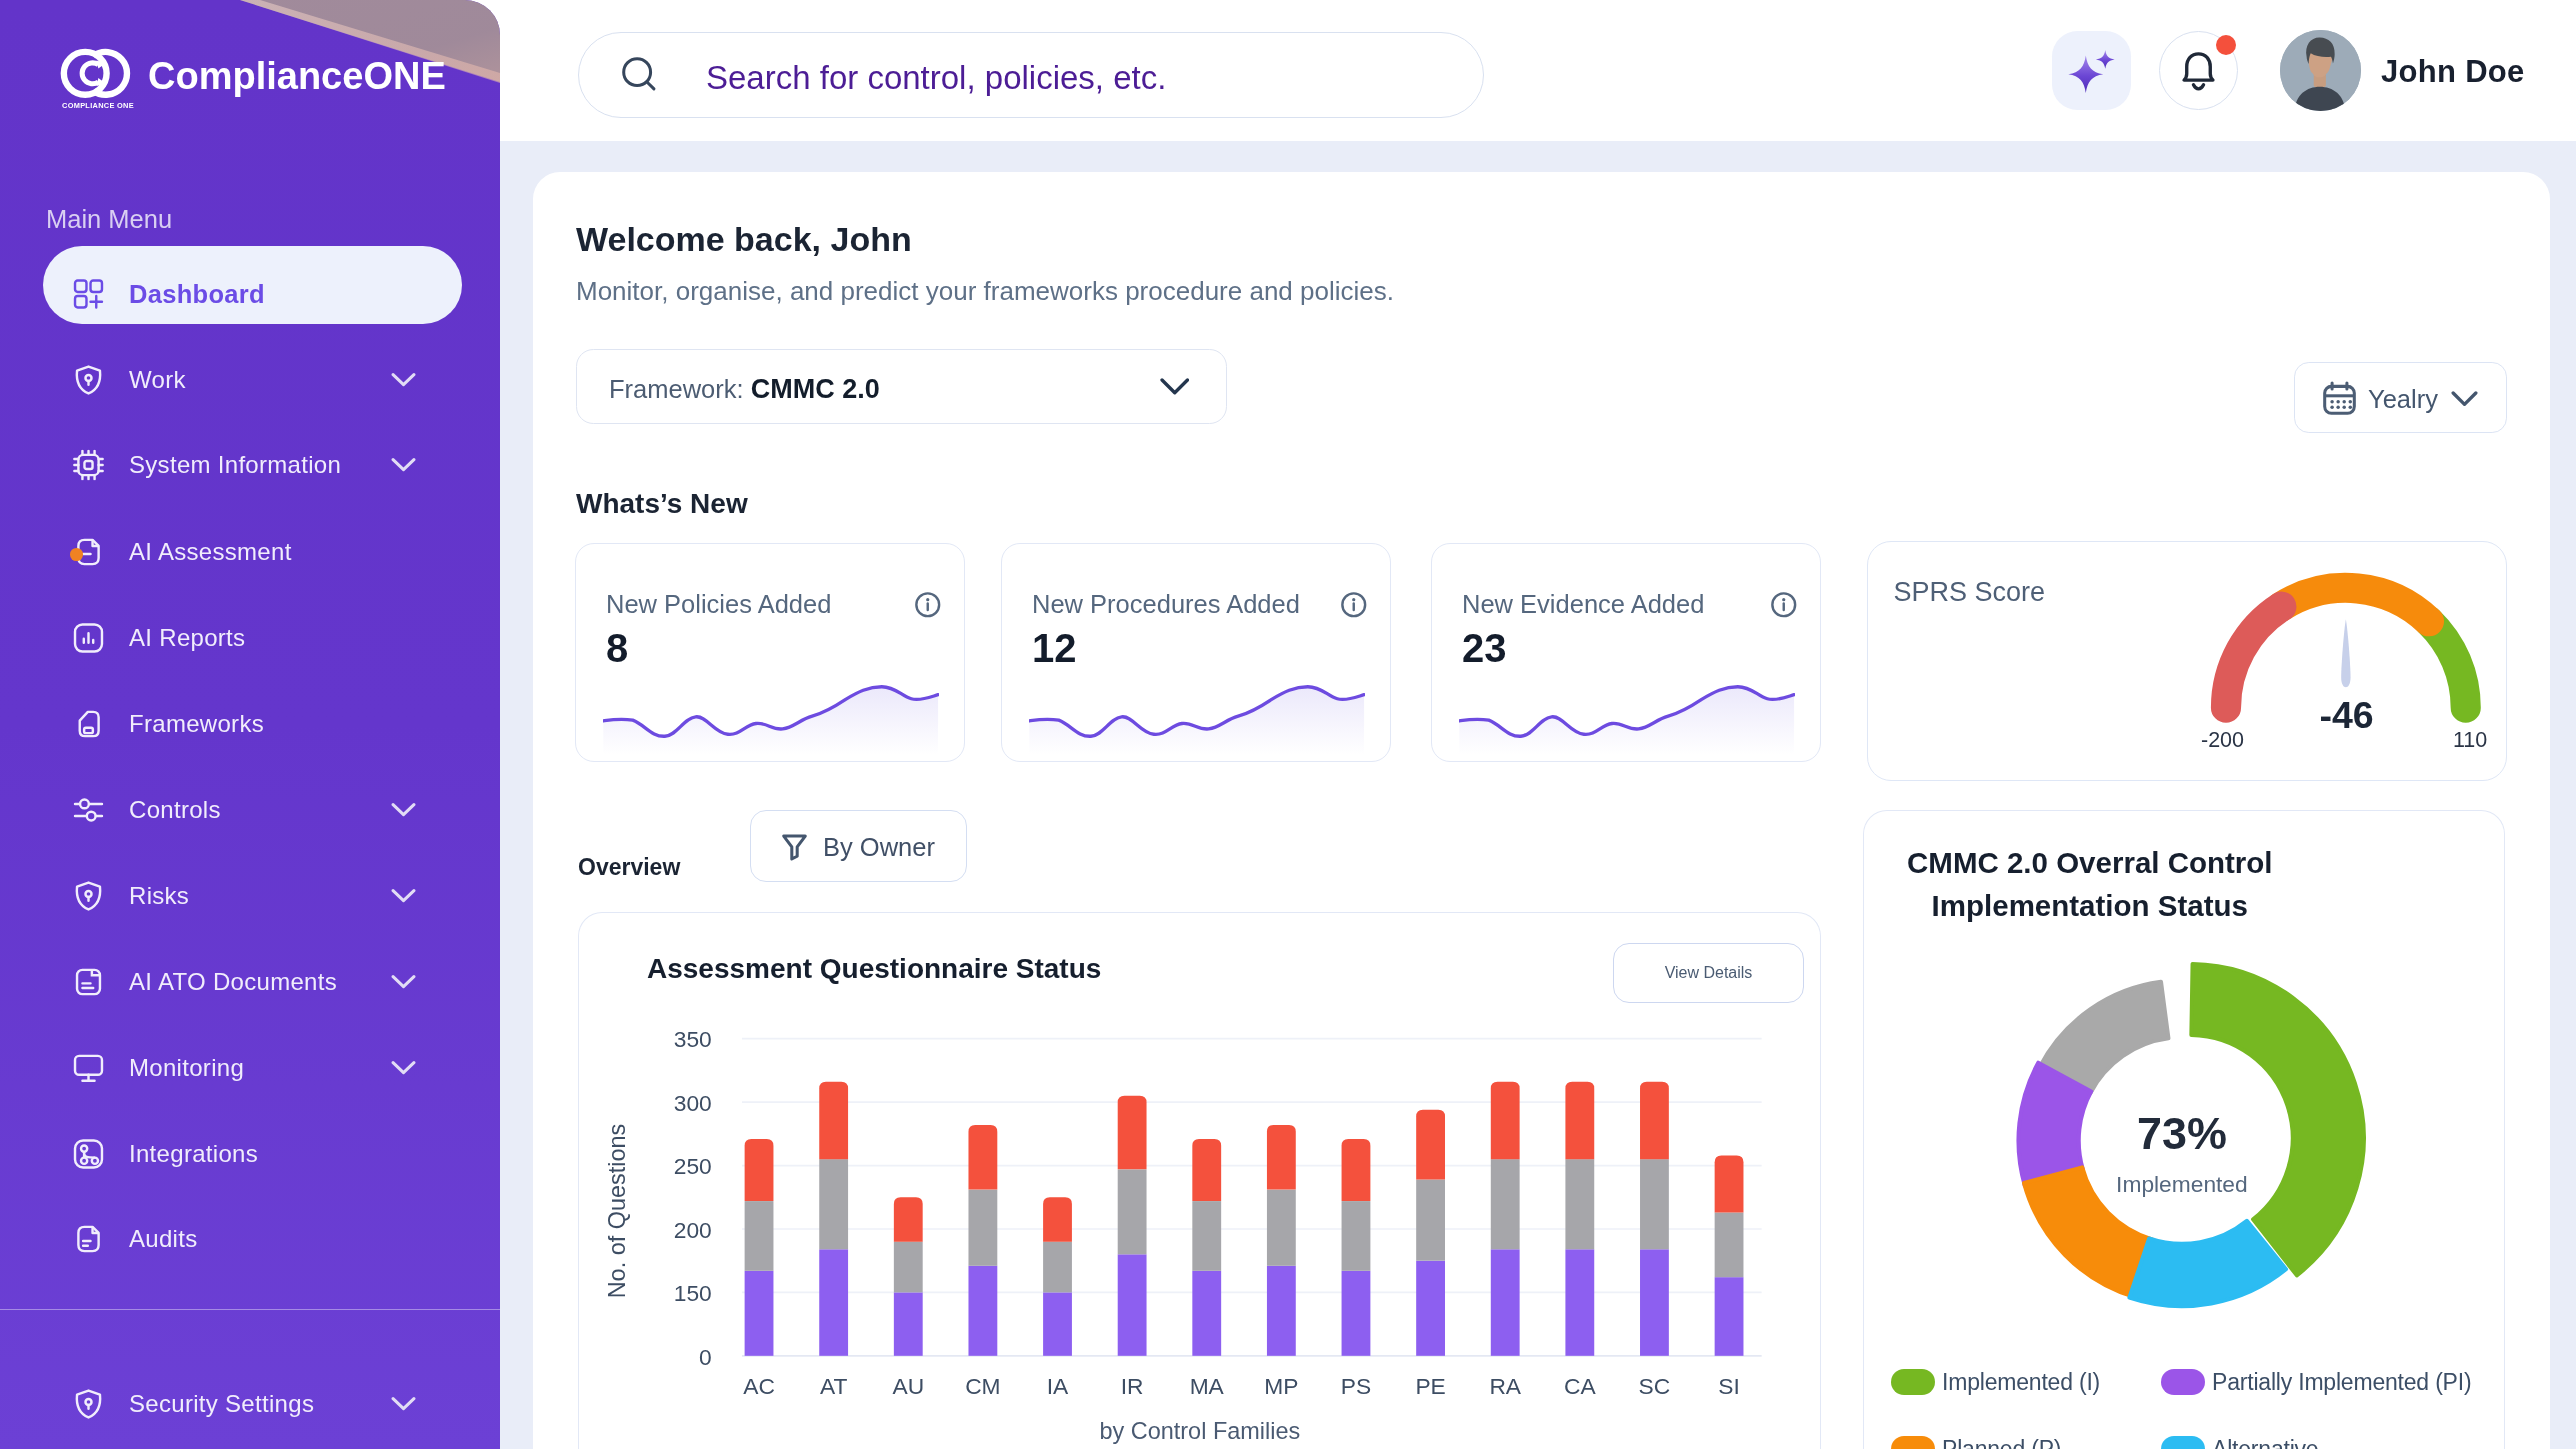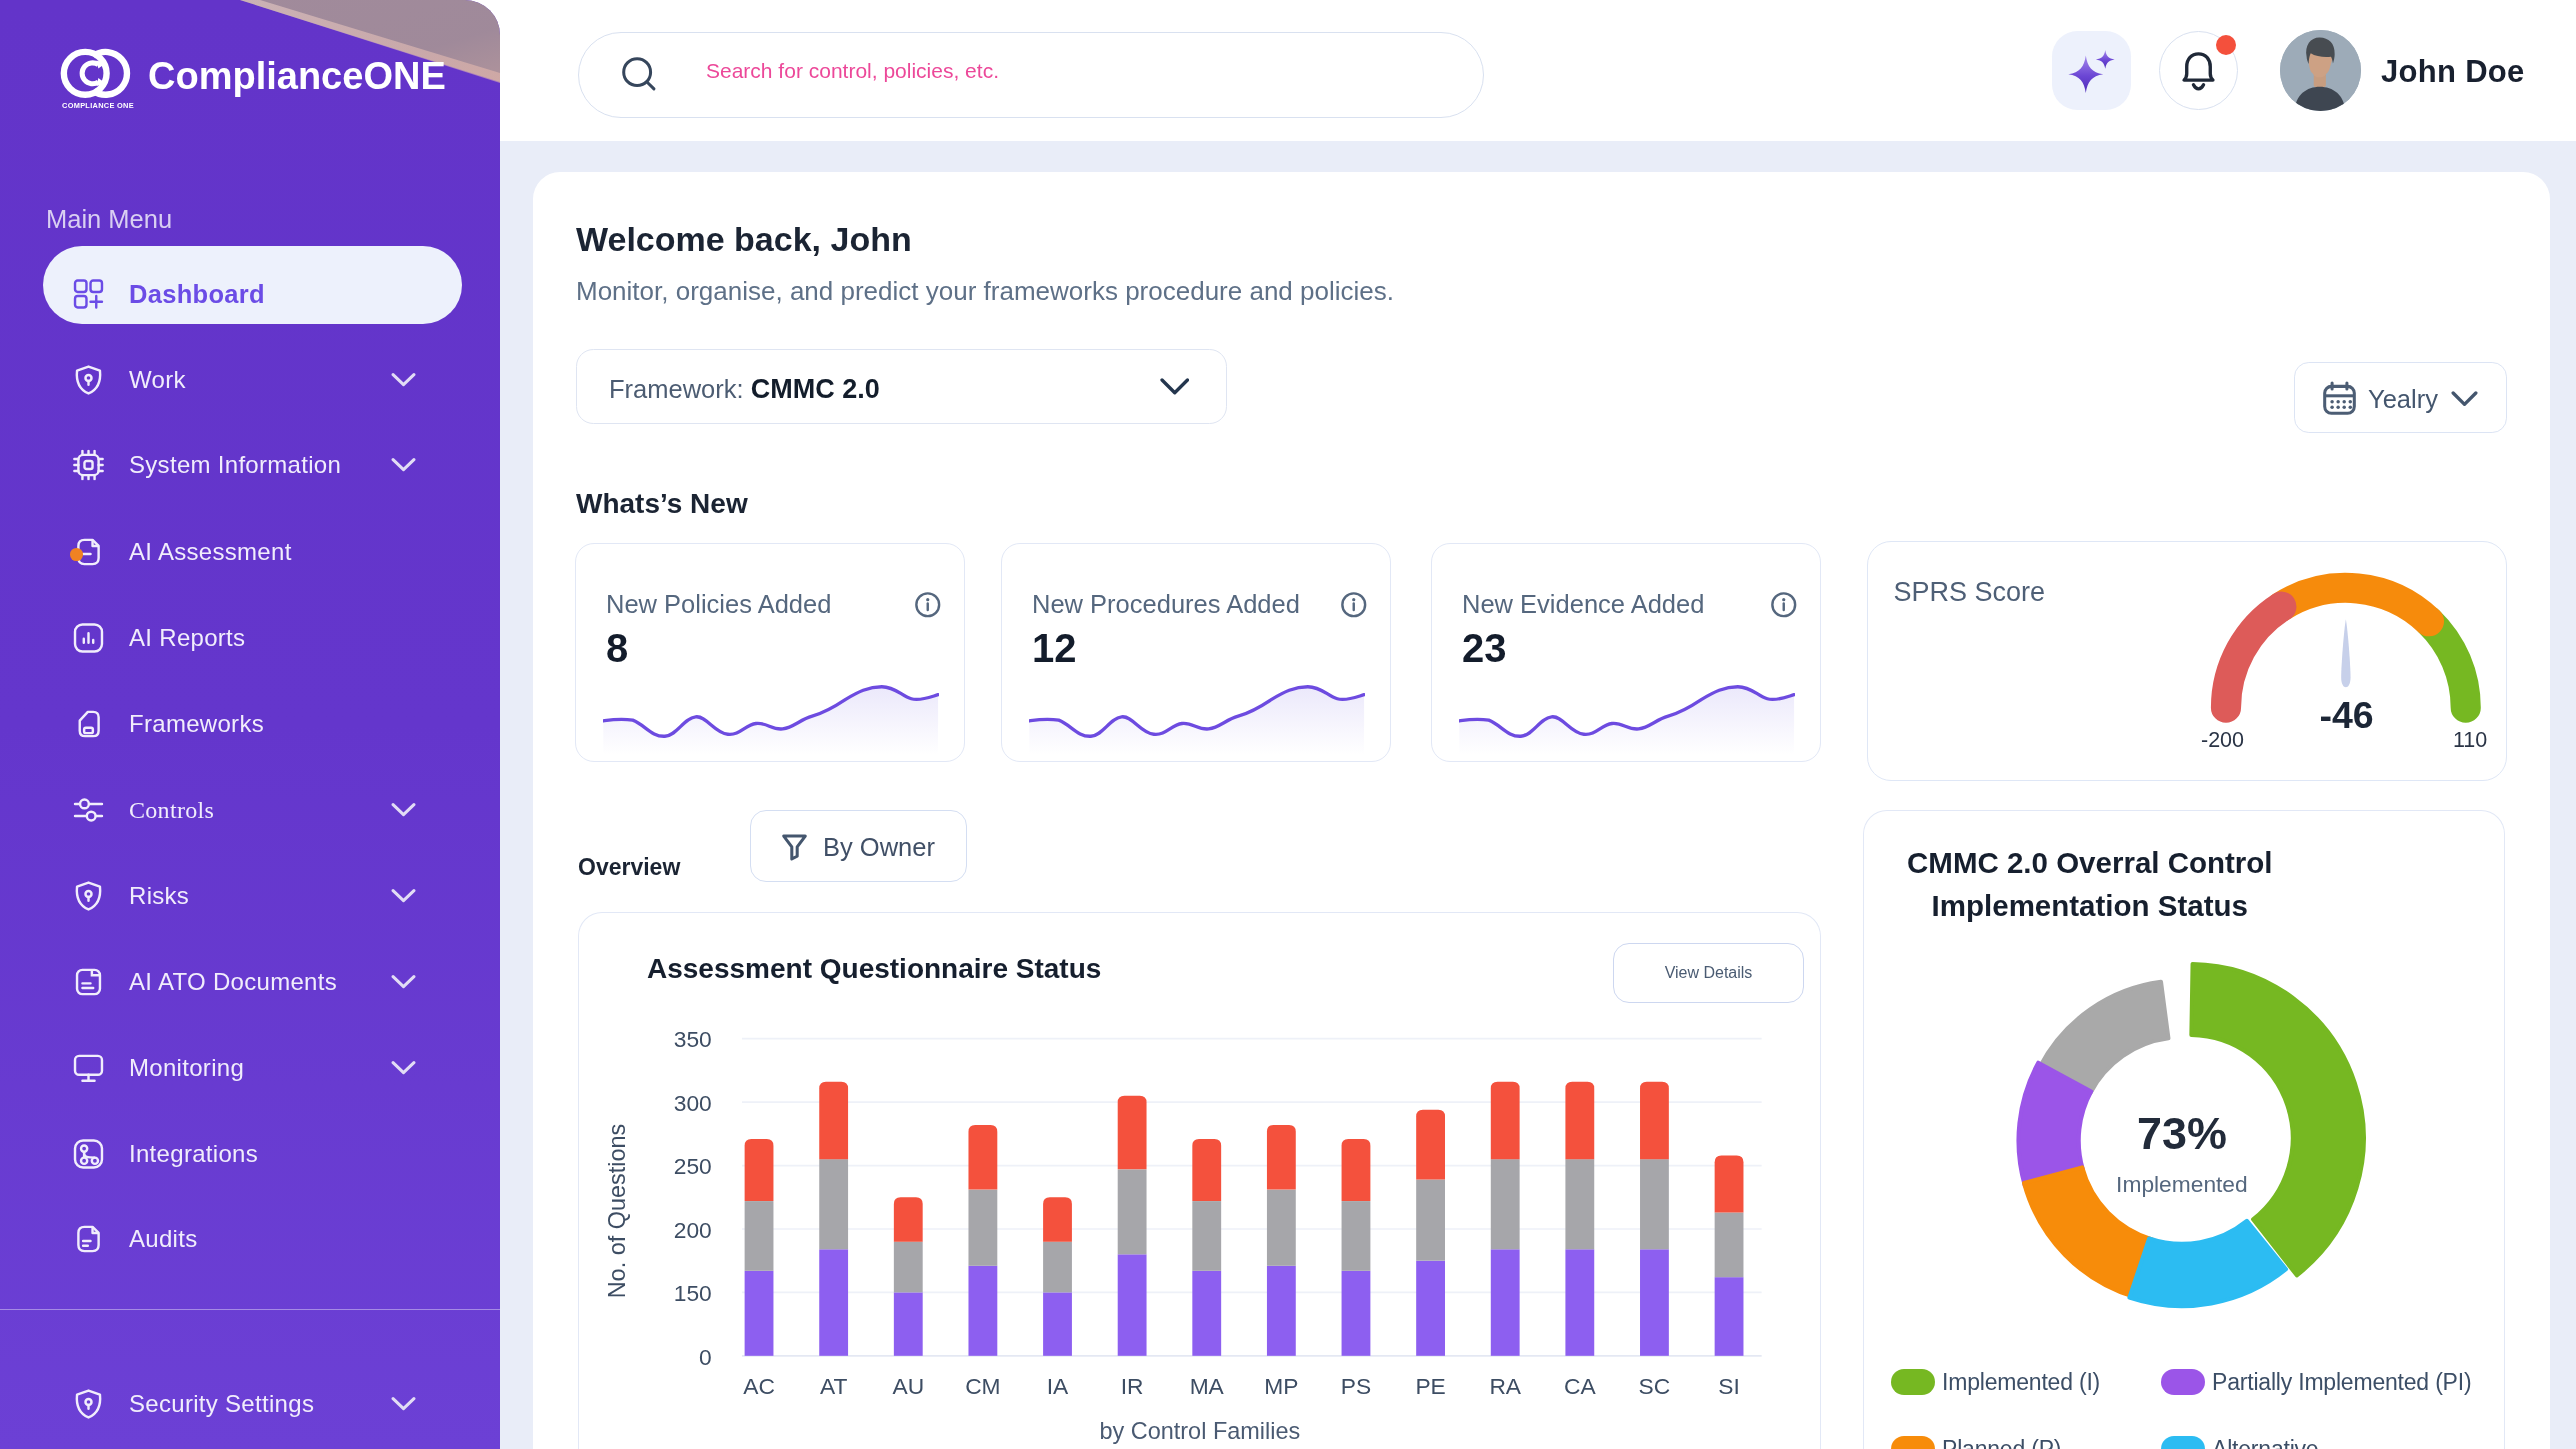--- a/index.html
+++ b/index.html
@@ -21,21 +21,21 @@
     background:linear-gradient(100deg, rgba(250,240,235,0.5), rgba(233,185,172,0.55)); }
 
   .mitem { position:absolute; left:0; width:500px; height:96px; }
   .mitem svg { position:absolute; left:73px; top:50%; transform:translateY(-50%); }
   .mitem .lbl { position:absolute; left:129px; top:50%; transform:translateY(-50%); font-size:24px; color:#f1edfc; letter-spacing:0.3px; white-space:nowrap; }
   .mitem .chev { position:absolute; left:391px; top:50%; transform:translateY(-50%); }
   .active-pill { position:absolute; left:43px; top:246px; width:419px; height:78px; background:#edf1fc; border-radius:39px; }
 
   
   #searchbar { left:578px; top:32px; width:906px; height:86px; border:1.3px solid #d9e1f0; border-radius:43px; background:#fff; }
-  #searchtxt { left:706px; top:59px; font-size:21px; color:#ec4899; }
+  #searchtxt { left:706px; top:59px; font-size:33px; color:#4c1d95; }
   #sparklebtn { left:2052px; top:31px; width:79px; height:79px; border-radius:25.5px; background:#edf1fc; }
   #bellbtn { left:2159px; top:31px; width:79px; height:79px; border-radius:50%; border:1.3px solid #d9e1f0; background:#fff; }
   #belldot { left:2216px; top:35px; width:20px; height:20px; border-radius:50%; background:#f4503c; }
   #avatar { left:2280px; top:30px; width:81px; height:81px; border-radius:50%; overflow:hidden; background:#9fb0bd; }
   #uname { left:2381px; top:54px; font-size:31px; font-weight:bold; color:#18202f; letter-spacing:0.3px; }
 
   
   .h-welcome { left:576px; top:220px; font-size:34px; font-weight:bold; color:#1b2433; }
   .h-sub { left:576px; top:276px; font-size:26px; color:#5e7087; }
   #fwsel { left:576px; top:349px; width:651px; height:75px; border:1.3px solid #dfe5f2; border-radius:17.4px; background:#fff; }
@@ -168,21 +168,21 @@
           <rect x="16.5" y="28.5" width="13" height="8" rx="2.5"></rect>
         </svg>
         <div class="lbl" style="color:#f1edfc;">Frameworks</div>
       </div>
       <div class="mitem" style="top:762px">
         <svg width="31" height="31" viewBox="0 0 46 46" fill="none" stroke="#f1edfc" stroke-width="3.6">
           <path d="M3 14 L10 14 M24 14 L43 14 M3 32 L20 32 M34 32 L43 32" stroke-linecap="round"></path>
           <circle cx="17" cy="14" r="6.5"></circle>
           <circle cx="27" cy="32" r="6.5"></circle>
         </svg>
-        <div class="lbl" style="color:#f1edfc;font-family:Liberation Serif, serif;">Controls</div>
+        <div class="lbl" style="color:#f1edfc;">Controls</div>
         <svg class="chev" width="25" height="14.8" viewBox="0 0 37 22" fill="none">
           <path d="M3 3 L18.5 18 L34 3" stroke="#e2dcf5" stroke-width="4.5" stroke-linecap="round" stroke-linejoin="round"></path>
         </svg>
       </div>
       <div class="mitem" style="top:848px">
         <svg width="31" height="31" viewBox="0 0 46 46" fill="none" stroke="#f1edfc" stroke-width="3.6">
           <path d="M23 3 L40 9 C41.5 24 37 37 23 43 C9 37 4.5 24 6 9 Z" stroke-linejoin="round"></path>
           <circle cx="23" cy="20" r="4.5"></circle>
           <path d="M23 24.5 L23 30" stroke-linecap="round"></path>
         </svg>

